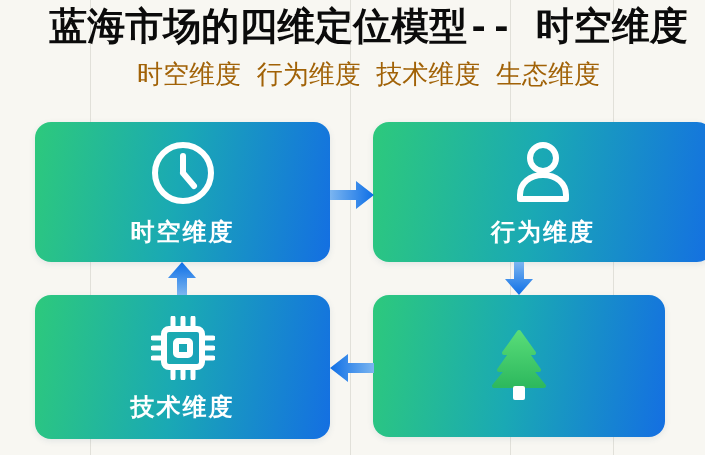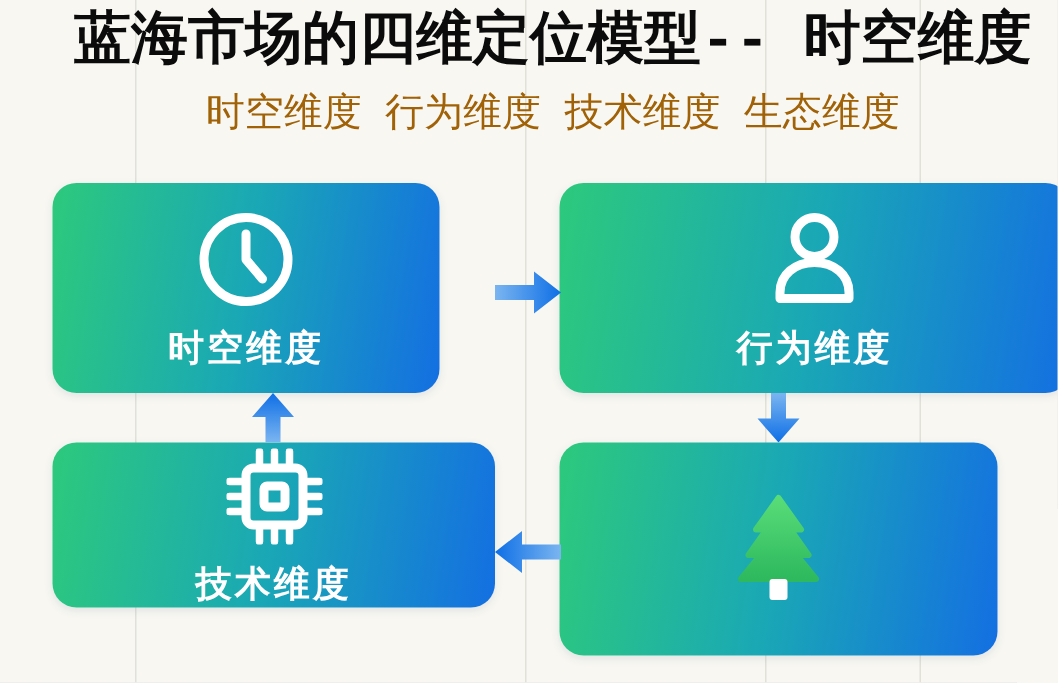--- a/index.html
+++ b/index.html
@@ -19,23 +19,23 @@
     position:absolute;top:57px;left:0;width:100%;margin:0;
     text-align:center;font-size:26px;font-weight:500;color:#a16207;
   }
   .node{
     position:absolute;border-radius:16px;
     background:linear-gradient(99deg,#2dc97c 0%,#1aa9b4 48%,#146fe2 100%);
     display:flex;flex-direction:column;align-items:center;justify-content:center;
     gap:7px;color:#ffffff;
     box-shadow:0 2px 6px rgba(40,80,120,0.10);
   }
-  .node-tl{left:35px;top:122px;width:258px;height:140px;}
+  .node-tl{left:35px;top:122px;width:295px;height:140px;}
   .node-tr{left:373px;top:122px;width:340px;height:140px;}
-  .node-bl{left:35px;top:295px;width:295px;height:110px;}
+  .node-bl{left:35px;top:295px;width:295px;height:144px;}
   .node-br{left:373px;top:295px;width:292px;height:142px;}
   .icon{height:72px;display:flex;align-items:center;justify-content:center;}
   .node-label{font-size:24px;font-weight:bold;letter-spacing:2px;}
   .arrow{position:absolute;}
 </style>
 </head>
 <body>
 
 <div class="canvas">
 

